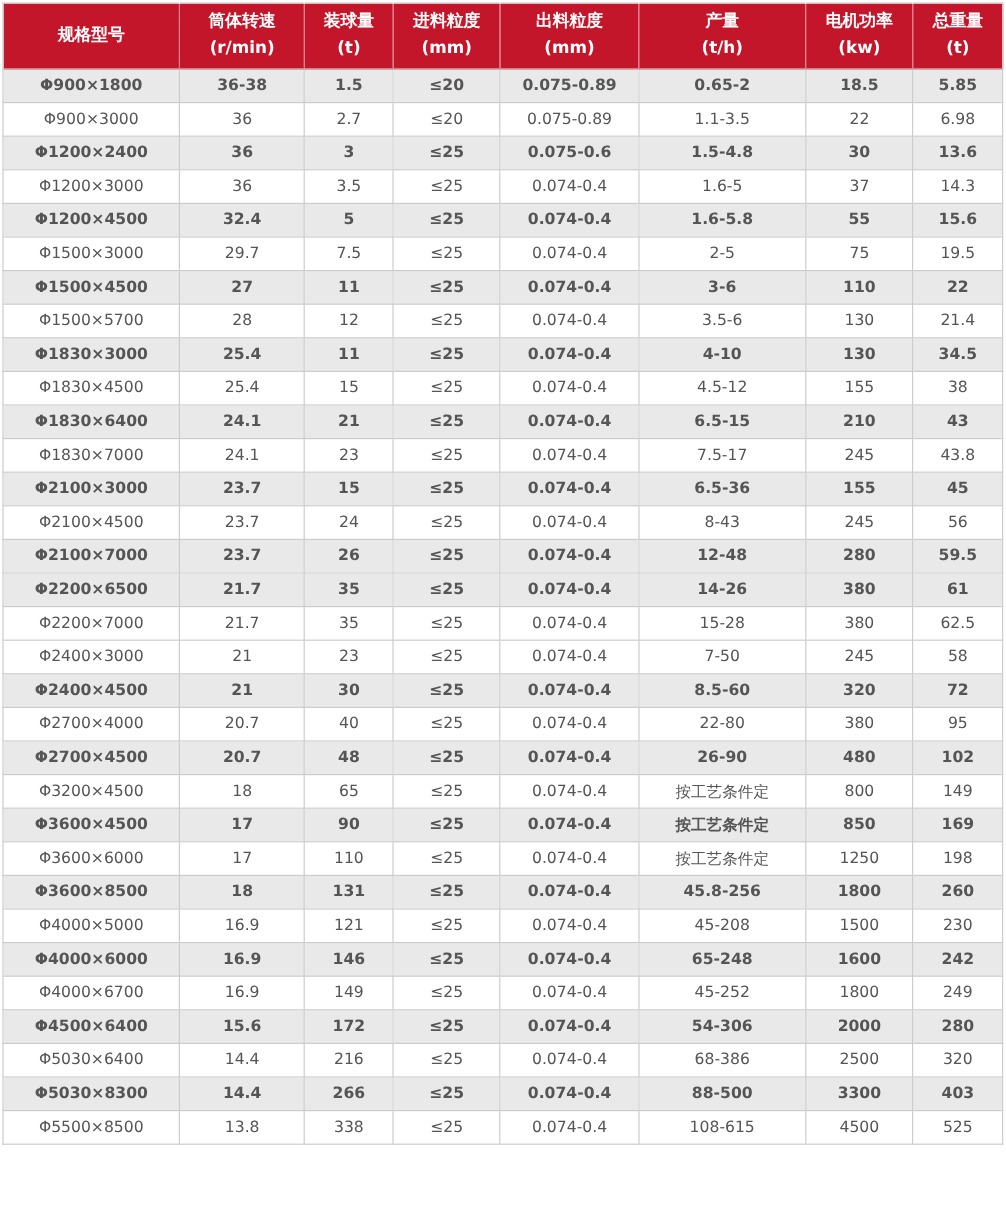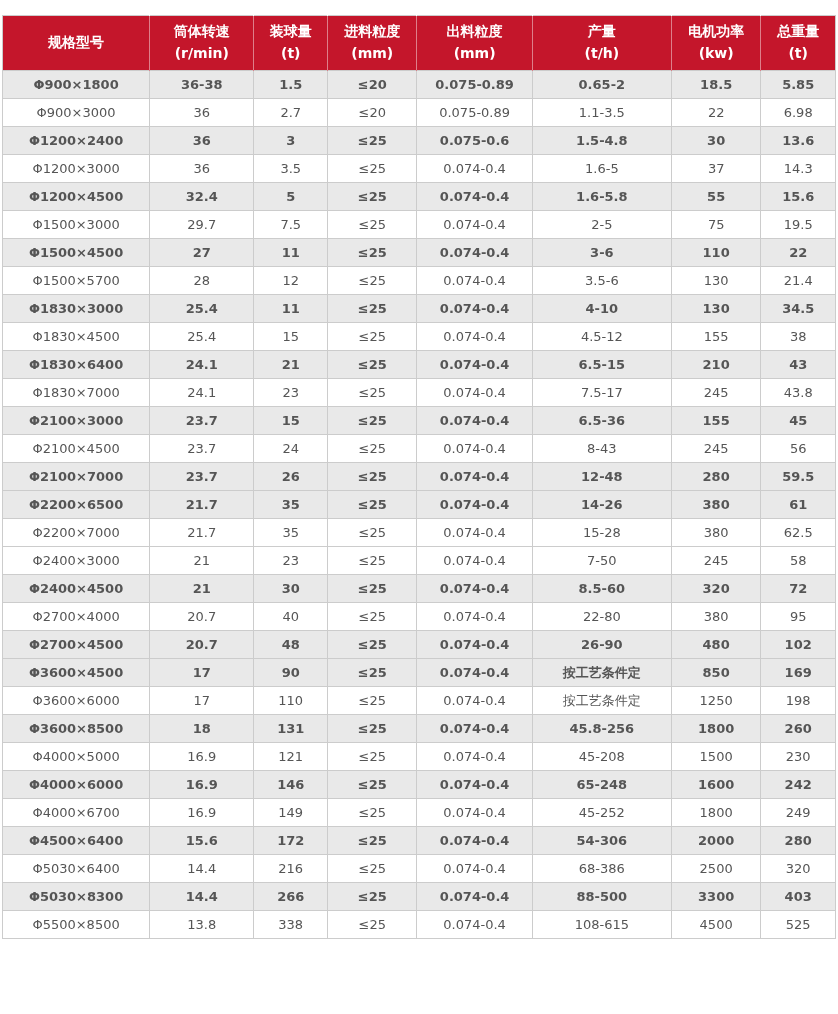--- a/index.html
+++ b/index.html
@@ -4,21 +4,21 @@
 <style>
   html, body {
     margin: 0;
     padding: 0;
     background: #ffffff;
     font-family: "DejaVu Sans", "Liberation Sans", sans-serif;
   }
   .page {
     width: 838px;
     box-sizing: border-box;
-    padding: 15px 2px;
+    padding: 2px 2px;
     background: #ffffff;
   }
   table.spec-table {
     width: 100%;
     border-collapse: collapse;
     table-layout: fixed;
     border: 1px solid #cccccc;
   }
   thead th {
     background: #c4162b;
@@ -306,20 +306,30 @@
         <tr class="odd">
           <td>Φ2700×4500</td>
           <td>20.7</td>
           <td>48</td>
           <td>≤25</td>
           <td>0.074-0.4</td>
           <td>26-90</td>
           <td>480</td>
           <td>102</td>
         </tr>
+        <tr class="even">
+          <td>Φ3200×4500</td>
+          <td>18</td>
+          <td>65</td>
+          <td>≤25</td>
+          <td>0.074-0.4</td>
+          <td>按工艺条件定</td>
+          <td>800</td>
+          <td>149</td>
+        </tr>
         <tr class="odd">
           <td>Φ3600×4500</td>
           <td>17</td>
           <td>90</td>
           <td>≤25</td>
           <td>0.074-0.4</td>
           <td>按工艺条件定</td>
           <td>850</td>
           <td>169</td>
         </tr>

